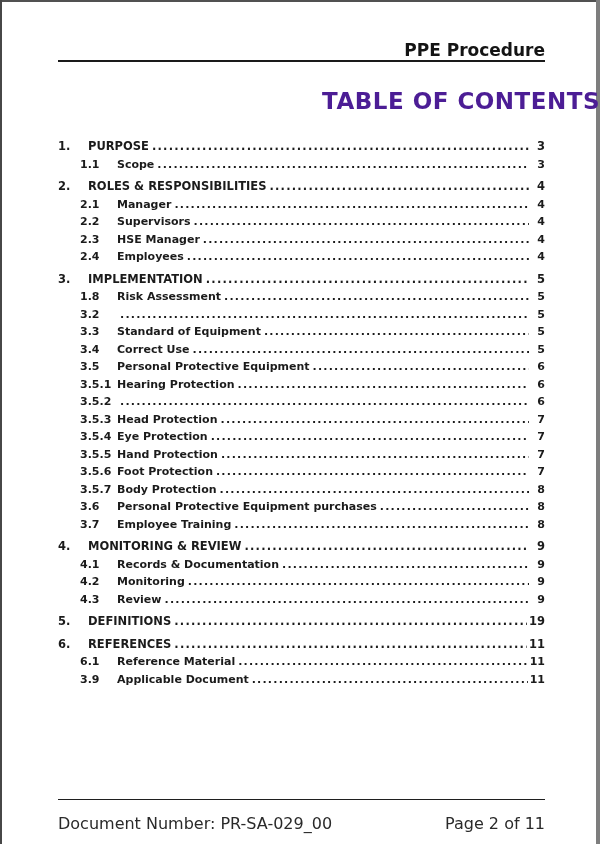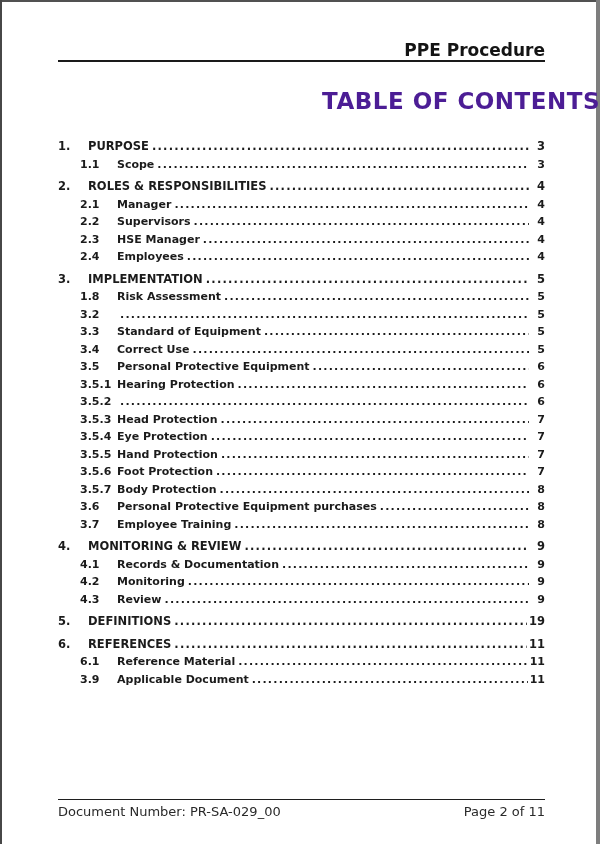--- a/index.html
+++ b/index.html
@@ -66,24 +66,24 @@
   }
   .toc-leader::after {
     content: "..................................................................................................................................................................";
   }
   .toc-page { flex: 0 0 auto; min-width: 14px; text-align: right; }
 
   .page-footer {
     position: absolute;
     left: 58px; right: 55px; top: 799px;
     border-top: 1.5px solid #1f1f1f;
-    padding-top: 4px;
+    padding-top: 14px;
     display: flex;
     justify-content: space-between;
-    font-size: 13px;
+    font-size: 16px;
     color: #2a2a2a;
   }
 </style>
 </head>
 <body>
 
 <div class="edge-top"></div>
 <div class="edge-left"></div>
 <div class="edge-right"></div>
 

